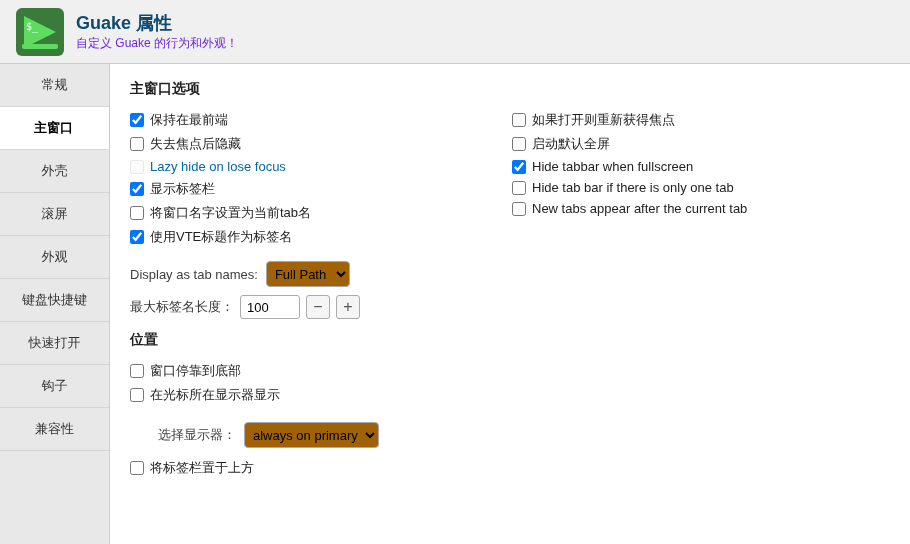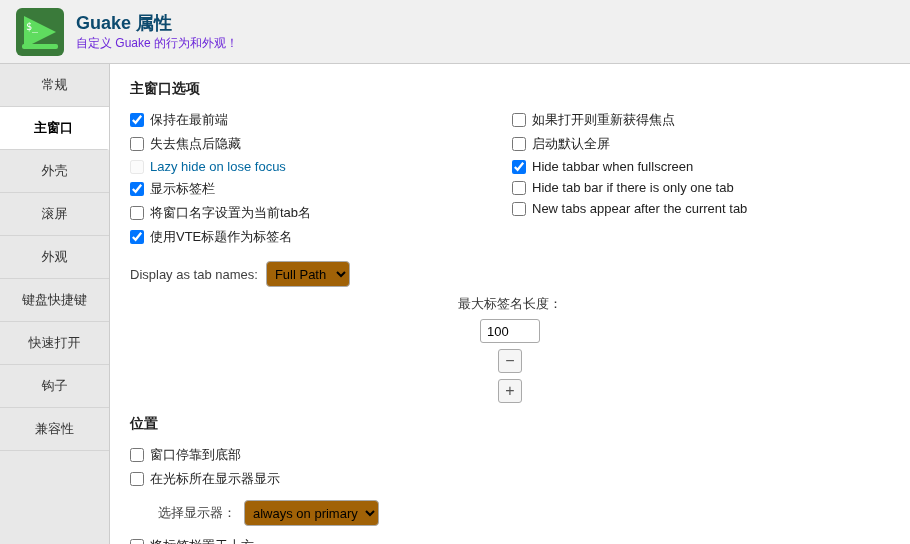--- a/index.html
+++ b/index.html
@@ -132,21 +132,20 @@
       background: #a16207;
       cursor: pointer;
       height: 26px;
     }
 
     .max-length-row {
       display: flex;
       align-items: center;
       gap: 6px;
       margin-bottom: 12px;
-      flex-direction: column;
     }
     .max-length-row label {
       font-size: 13px;
       color: #333;
     }
     .max-length-row input[type="text"] {
       width: 60px;
       border: 1px solid #aaa;
       border-radius: 3px;
       padding: 2px 6px;
@@ -297,21 +296,21 @@
       <div class="section-title">位置</div>
       <div class="checkbox-row">
         <input type="checkbox" id="dock-bottom" style="">
         <label for="dock-bottom">窗口停靠到底部</label>
       </div>
       <div class="checkbox-row">
         <input type="checkbox" id="display-cursor" style="">
         <label for="display-cursor">在光标所在显示器显示</label>
       </div>
 
-      <div class="form-row" style="margin-left: 28px; margin-top: 9px;">
+      <div class="form-row" style="margin-left: 28px; margin-top: 15px;">
         <label>选择显示器：</label>
         <select>
           <option value="always_primary" selected="">always on primary</option>
           <option value="monitor1">Monitor 1</option>
           <option value="monitor2">Monitor 2</option>
         </select>
       </div>
 
       <div class="checkbox-row" style="margin-top: 4px;">
         <input type="checkbox" id="tabbar-top" style="">

